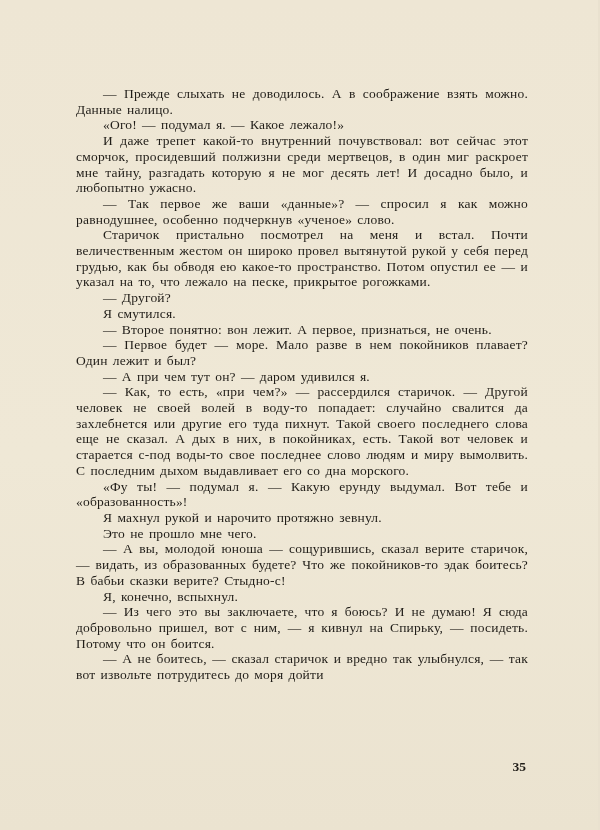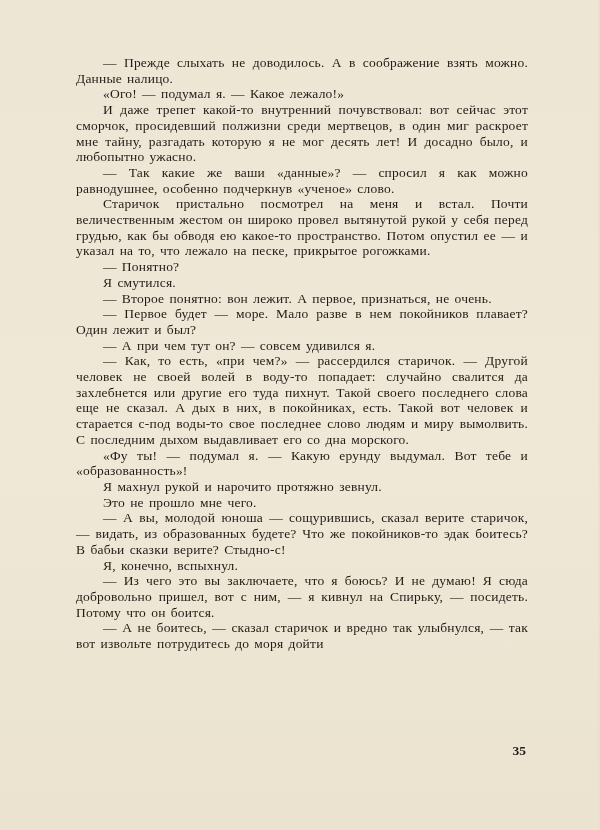--- a/index.html
+++ b/index.html
@@ -11,58 +11,58 @@
     height: 830px;
     background: #e9e1cf;
     font-family: "Liberation Serif", "DejaVu Serif", serif;
   }
   .page {
     position: relative;
     width: 598px;
     height: 830px;
     box-sizing: border-box;
     background: linear-gradient(180deg, #eee6d4 0%, #efe8d6 55%, #ebe3d0 100%);
-    padding: 55px 70px 0 76px;
+    padding: 86px 70px 0 76px;
     overflow: hidden;
   }
   .text-block p {
     margin: 0;
     padding: 0;
     text-indent: 27px;
     text-align: justify;
     font-size: 13.5px;
     line-height: 15.7px;
     color: #201d18;
     word-spacing: 1.6px;
     letter-spacing: 0.2px;
   }
   .page-number {
     position: absolute;
     right: 72px;
-    bottom: 71px;
+    bottom: 55px;
     font-size: 13.5px;
     font-weight: bold;
     color: #201d18;
   }
 </style>
 </head>
 <body>
 
 <div class="page">
   <div class="text-block">
     <p>— Прежде слыхать не доводилось. А в соображение взять можно. Данные налицо.</p>
     <p>«Ого! — подумал я. — Какое лежало!»</p>
     <p>И даже трепет какой-то внутренний почувствовал: вот сейчас этот сморчок, просидевший полжизни среди мертвецов, в один миг раскроет мне тайну, разгадать которую я не мог десять лет! И досадно было, и любопытно ужасно.</p>
-    <p>— Так какие же ваши «данные»? — спросил я как можно равнодушнее, особенно подчеркнув «ученое» слово.</p>
+    <p>— Так первое же ваши «данные»? — спросил я как можно равнодушнее, особенно подчеркнув «ученое» слово.</p>
     <p>Старичок пристально посмотрел на меня и встал. Почти величественным жестом он широко провел вытянутой рукой у себя перед грудью, как бы обводя ею какое-то пространство. Потом опустил ее — и указал на то, что лежало на песке, прикрытое рогожками.</p>
-    <p>— Понятно?</p>
+    <p>— Другой?</p>
     <p>Я смутился.</p>
     <p>— Второе понятно: вон лежит. А первое, признаться, не очень.</p>
     <p>— Первое будет — море. Мало разве в нем покойников плавает? Один лежит и был?</p>
-    <p>— А при чем тут он? — совсем удивился я.</p>
+    <p>— А при чем тут он? — даром удивился я.</p>
     <p>— Как, то есть, «при чем?» — рассердился старичок. — Другой человек не своей волей в воду-то попадает: случайно свалится да захлебнется или другие его туда пихнут. Такой своего последнего слова еще не сказал. А дых в них, в покойниках, есть. Такой вот человек и старается с-под воды-то свое последнее слово людям и миру вымолвить. С последним дыхом выдавливает его со дна морского.</p>
     <p>«Фу ты! — подумал я. — Какую ерунду выдумал. Вот тебе и «образованность»!</p>
     <p>Я махнул рукой и нарочито протяжно зевнул.</p>
     <p>Это не прошло мне чего.</p>
     <p>— А вы, молодой юноша — сощурившись, сказал верите старичок, — видать, из образованных будете? Что же покойников-то эдак боитесь? В бабьи сказки верите? Стыдно-с!</p>
     <p>Я, конечно, вспыхнул.</p>
     <p>— Из чего это вы заключаете, что я боюсь? И не думаю! Я сюда добровольно пришел, вот с ним, — я кивнул на Спирьку, — посидеть. Потому что он боится.</p>
     <p>— А не боитесь, — сказал старичок и вредно так улыбнулся, — так вот извольте потрудитесь до моря дойти</p>
   </div>
   <div class="page-number">35</div>

